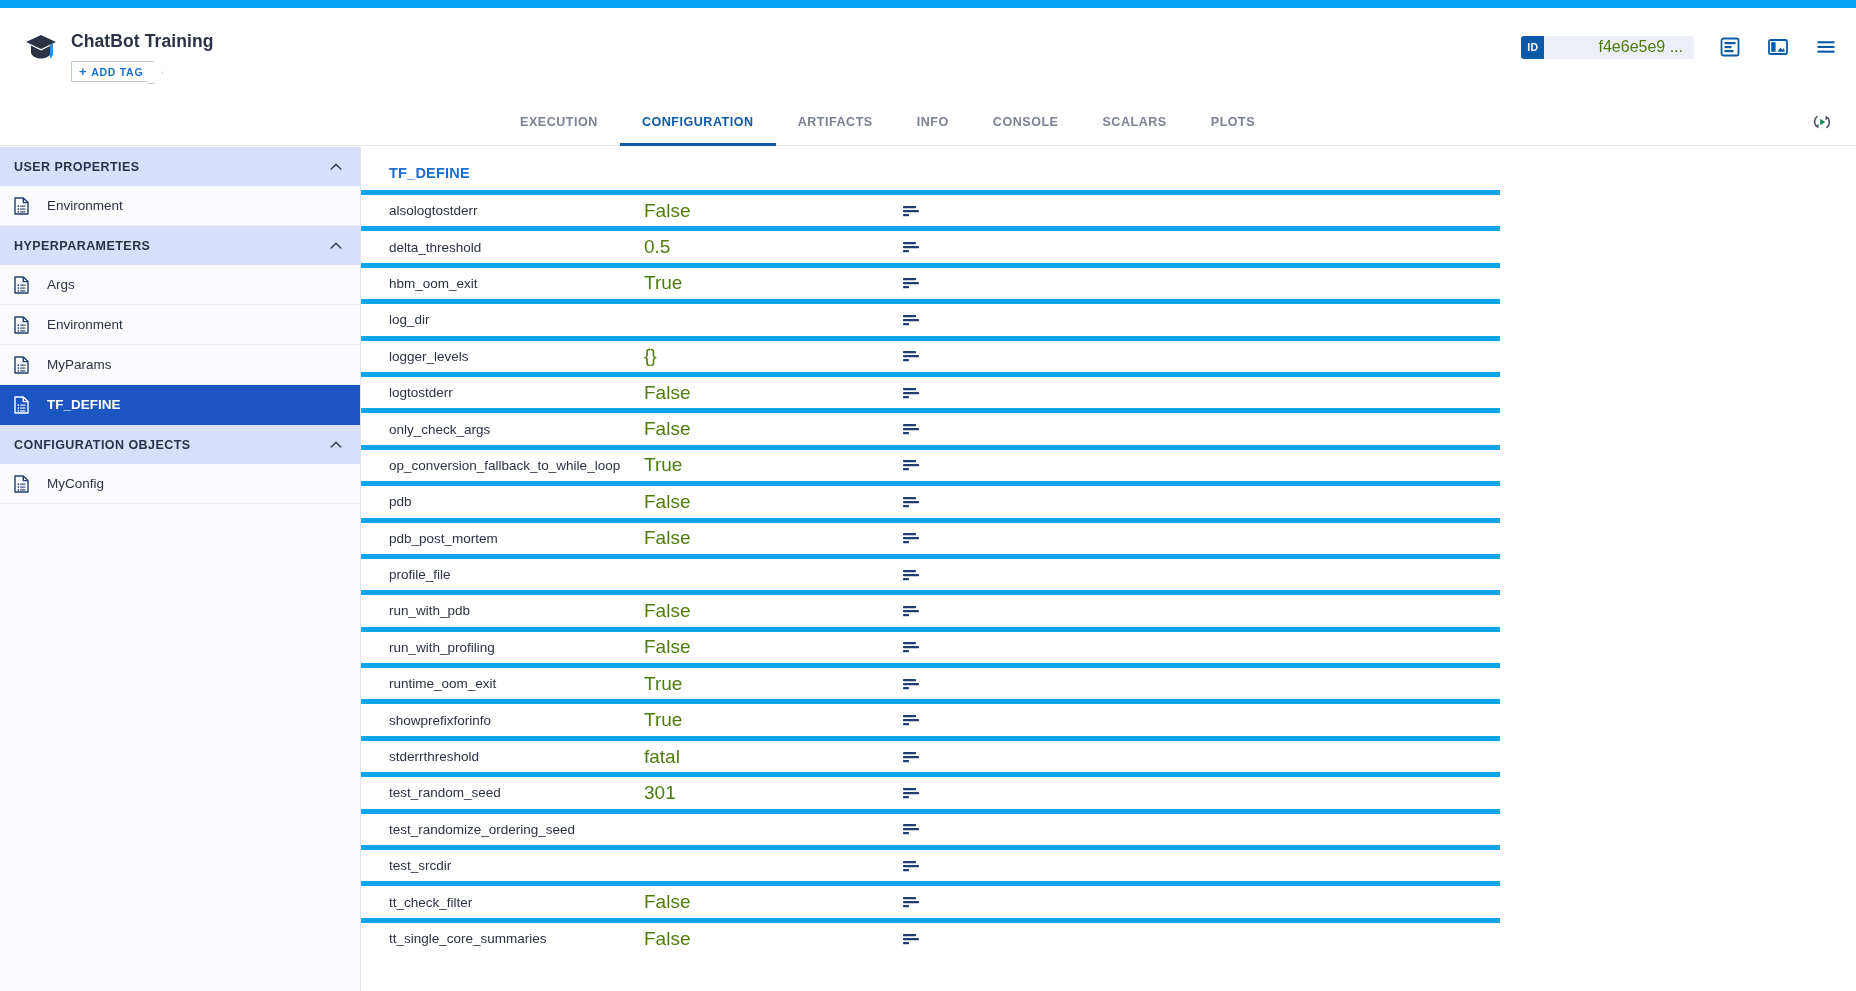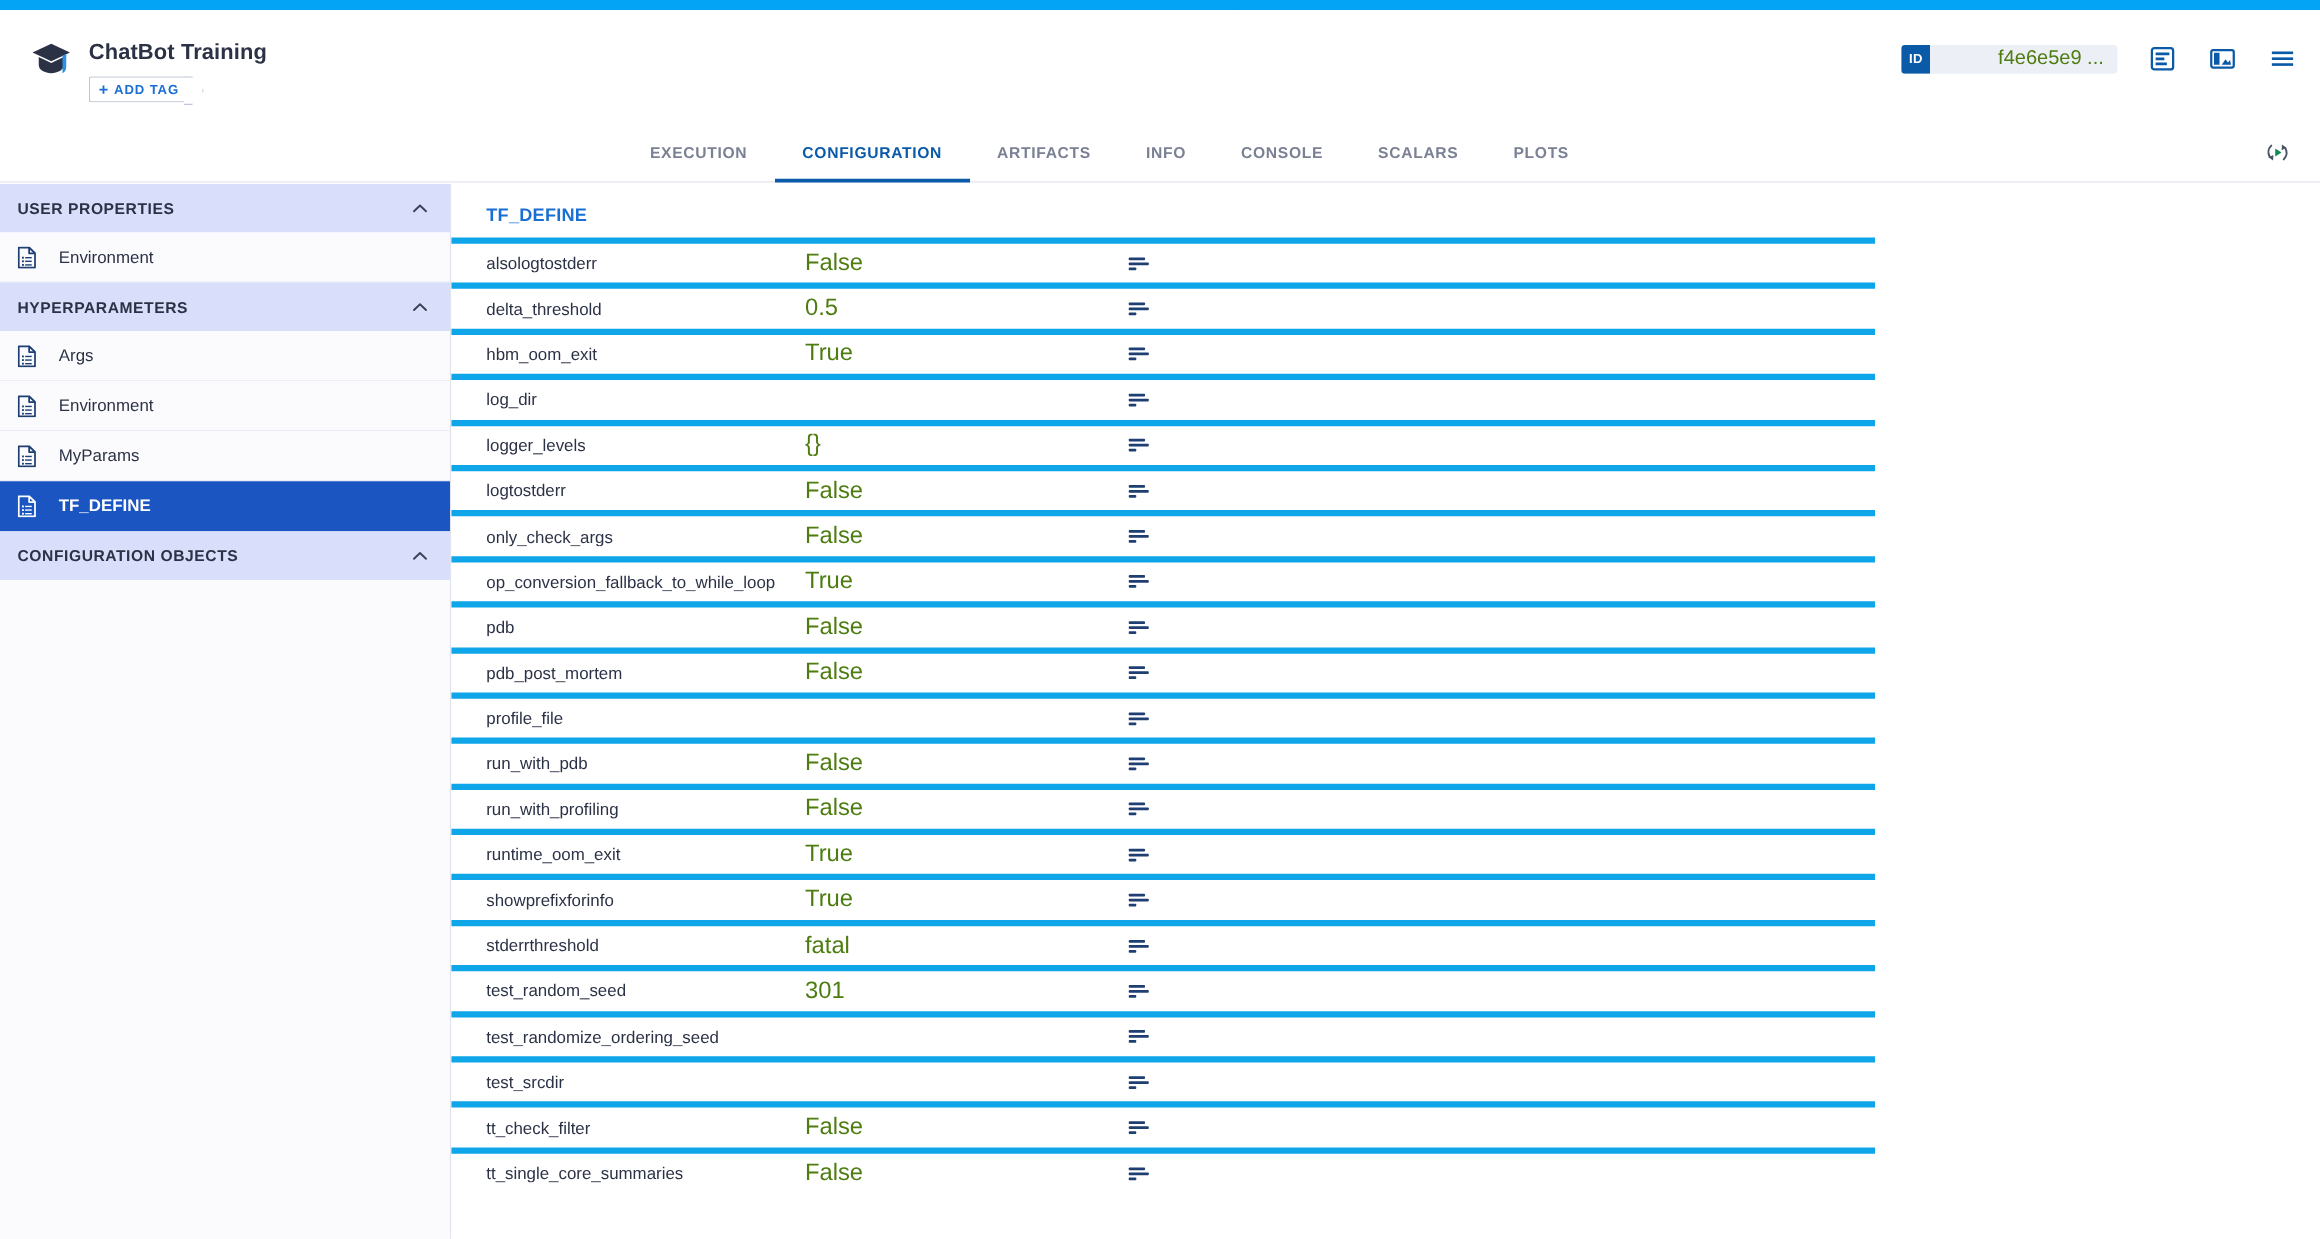--- a/index.html
+++ b/index.html
@@ -426,20 +426,33 @@
         <span class="sb-item-label">TF_DEFINE</span>
       </div>
       <div class="sb-section">
         <span class="sb-section-label">CONFIGURATION OBJECTS</span>
         <span style="display: flex; align-items: center;">
           <svg viewBox="0 0 14 14" width="14" height="14" aria-hidden="true">
             <path d="M2.2 9 L7 4.4 L11.8 9" fill="none" stroke="#3a4156" stroke-width="1.5" stroke-linecap="round" stroke-linejoin="round"></path>
           </svg>
         </span>
       </div>
+      <div class="sb-item">
+        <span class="doc-icon"><svg viewBox="0 0 15 18" width="15" height="18" aria-hidden="true">
+            <path d="M1 1 H9.3 L14 5.6 V17 H1 Z" fill="none" stroke="#1f3f72" stroke-width="1.4" stroke-linejoin="round"></path>
+            <path d="M9.3 1 V5.6 H14" fill="none" stroke="#1f3f72" stroke-width="1.4" stroke-linejoin="round"></path>
+            <rect x="3.6" y="8.4" width="1.5" height="1.5" fill="#1f3f72"></rect>
+            <rect x="6.1" y="8.6" width="5.3" height="1.1" fill="#1f3f72"></rect>
+            <rect x="3.6" y="11.3" width="1.5" height="1.5" fill="#1f3f72"></rect>
+            <rect x="6.1" y="11.5" width="5.3" height="1.1" fill="#1f3f72"></rect>
+            <rect x="3.6" y="14.2" width="1.5" height="1.5" fill="#1f3f72"></rect>
+            <rect x="6.1" y="14.4" width="5.3" height="1.1" fill="#1f3f72"></rect>
+          </svg></span>
+        <span class="sb-item-label">MyConfig</span>
+      </div>
     </div>
 
   <div class="main">
     <div class="section-title">TF_DEFINE</div>
     <div class="cfg-table">
         <div class="cfg-row">
           <div class="cfg-key">alsologtostderr</div>
           <div class="cfg-val">False</div>
           <span class="cfg-icon">
             <svg viewBox="0 0 20 14" width="20" height="14" aria-hidden="true">

